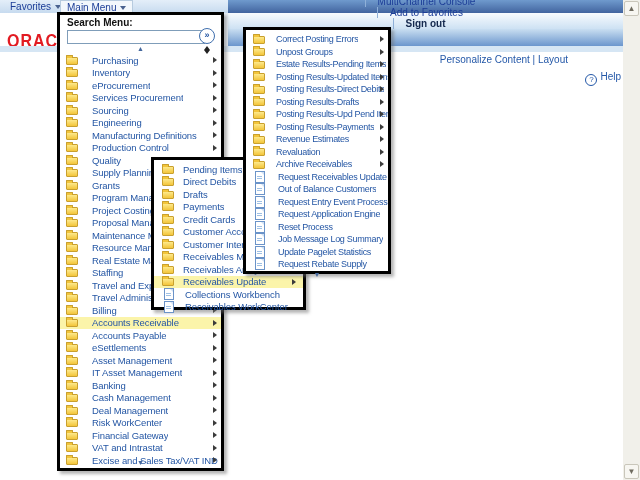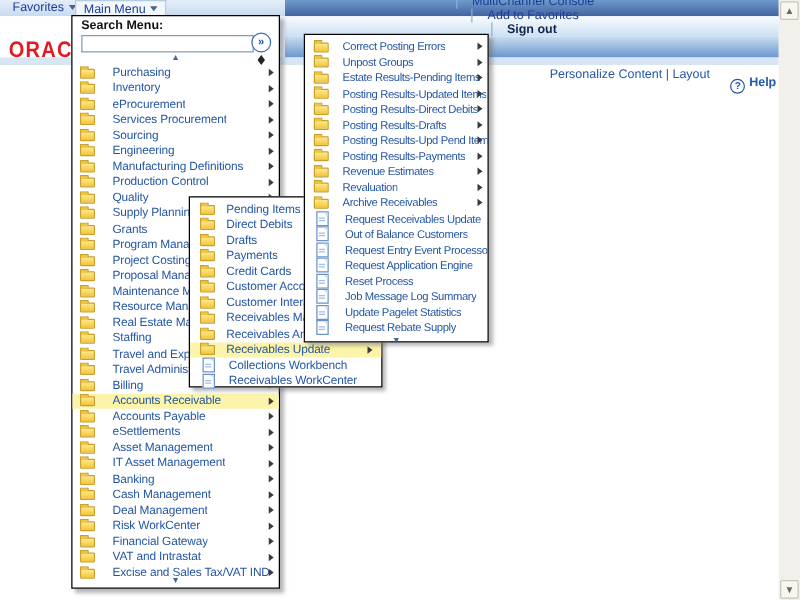--- a/index.html
+++ b/index.html
@@ -29,33 +29,33 @@
   .nav .nlink{font-size:10px;color:#1c3d97;padding:0 11px;cursor:pointer;white-space:nowrap;}
   .nav .nlink + .nlink{border-left:1px solid #8fb0d8;padding-left:12px;}
   .nav .strong{font-weight:bold;color:#14284d;margin-right:2px;}
   .lowerstrip{position:absolute;left:228px;top:29px;width:395px;height:17px;
               background:linear-gradient(#c9def1,#6b96cd);}
   .pagestrip{position:absolute;left:0;top:46px;width:623px;height:6px;background:#d6e6f4;}
 
   
   .pagebar{position:absolute;left:0;top:52px;width:623px;height:14px;font-size:10px;}
   .pz{position:absolute;right:55px;top:2px;color:#2458a8;cursor:pointer;white-space:nowrap;}
-  .helpwrap{position:absolute;right:2px;top:9px;color:#2458a8;cursor:pointer;font-weight:bold;}
+  .helpwrap{position:absolute;right:2px;top:19px;color:#2458a8;cursor:pointer;}
   .helpicon{display:inline-block;width:10px;height:10px;border:1px solid #2458a8;border-radius:50%;
             font-size:8px;line-height:10px;text-align:center;vertical-align:-2px;margin-right:3px;background:#fff;}
 
   
   .sb{position:absolute;left:623px;top:0;width:17px;height:480px;background:#f1f0ea;}
   .sbbtn{position:absolute;left:1px;width:15px;height:15px;background:#f7f6f1;
          border:1px solid #c9c6ba;border-radius:2px;text-align:center;font-size:8px;
          line-height:13px;color:#6e6a5e;cursor:pointer;box-sizing:border-box;}
   .sbtop{top:1px;} .sbbot{bottom:1px;}
 
   
-  .panel{position:absolute;background:#fff;border:1px solid #000000;
+  .panel{position:absolute;background:#fff;border:3px solid #000000;
          box-shadow:3px 3px 3px rgba(110,110,110,.5);box-sizing:border-box;}
   .p1{left:57px;top:12px;width:167px;height:459px;z-index:10;}
   .p2{left:151px;top:157px;width:155px;height:153px;z-index:20;padding-top:3px;}
   .p3{left:243px;top:27px;width:148px;height:247px;z-index:30;padding-top:3px;}
 
   .p1hdr{position:relative;height:39px;}
   .shdr{position:absolute;left:7px;top:2px;font-size:10px;font-weight:bold;color:#111;}
   .sinput{position:absolute;left:7px;top:15px;width:132px;height:12px;border:1px solid #7f9db9;
           font-size:10px;padding:0 2px;}
   .go{position:absolute;right:6px;top:13px;width:14px;height:14px;border:1px solid #3f6fae;

